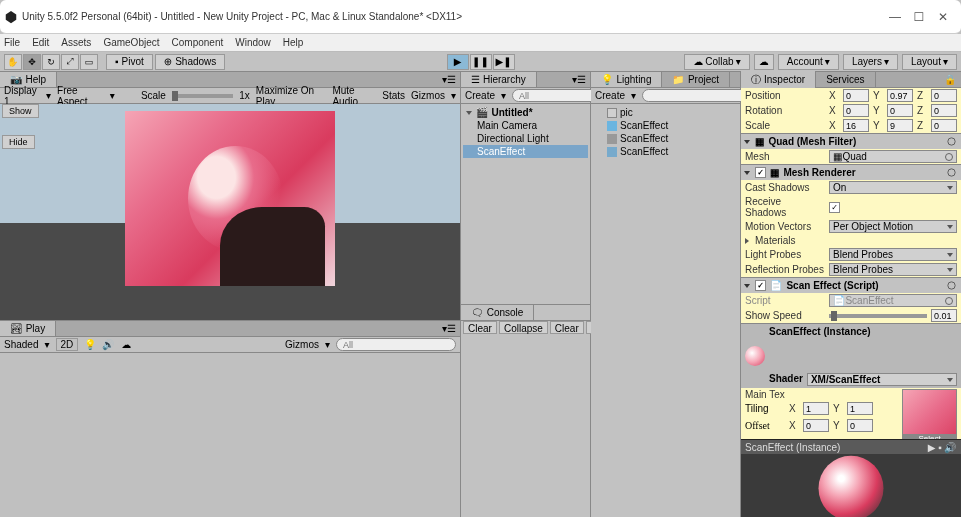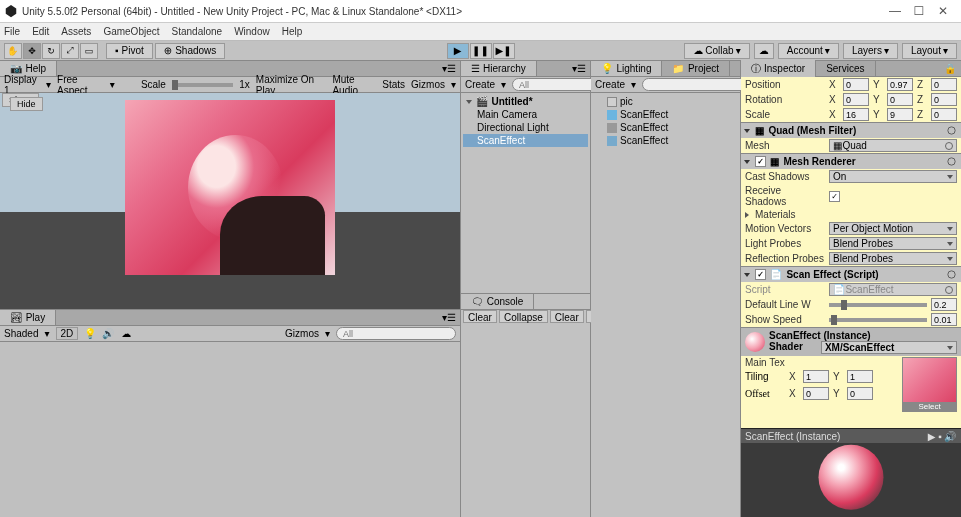--- a/index.html
+++ b/index.html
@@ -1,19 +1,19 @@
 <!DOCTYPE html>
 <html><head>
 <meta charset="utf-8">
 <style>
 * { margin: 0; padding: 0; box-sizing: border-box; font-family: Arial, sans-serif; font-size: 10px; }
 body { background: #c0c0c0; width: 961px; height: 517px; overflow: hidden; position: relative; }
 
 
-.titlebar { height: 23px; background: #fff; display: flex; align-items: center; padding: 0 4px; border-bottom: 1px solid #ccc; }
+.titlebar { height: 34px; background: #fff; display: flex; align-items: center; padding: 0 4px; border-bottom: 1px solid #ccc; border-radius: 6px; }
 .titlebar .unity-logo { width: 14px; height: 14px; margin-right: 4px; }
 .titlebar .title { flex: 1; color: #333; }
 .titlebar .win-btns { display: flex; gap: 12px; padding-right: 8px; }
 .titlebar .win-btn { width: 12px; height: 12px; cursor: pointer; display:flex; align-items:center; justify-content:center; font-size:12px; color:#555;}
 
 
 .menubar { height: 18px; background: #f0f0f0; display: flex; align-items: center; padding: 0 4px; gap: 12px; border-bottom: 1px solid #bbb; }
 .menubar span { color: #333; cursor: pointer; }
 
 
@@ -112,21 +112,21 @@
     <span class="win-btn">☐</span>
     <span class="win-btn">✕</span>
   </div>
 </div>
 
 <div class="menubar">
   <span>File</span>
   <span>Edit</span>
   <span>Assets</span>
   <span>GameObject</span>
-  <span>Standalone</span>
+  <span>Component</span>
   <span>Window</span>
   <span>Help</span>
 </div>
 
 <div class="toolbar">
   <div class="tool-group">
     <div class="tool-btn">✋</div>
     <div class="tool-btn active">✥</div>
     <div class="tool-btn">↻</div>
     <div class="tool-btn">⤢</div>
@@ -170,21 +170,21 @@
           </div>
         <span>1x</span>
         <span style="margin-left:auto;">Maximize On Play</span>
         <span>Mute Audio</span>
         <span>Stats</span>
         <span>Gizmos</span>
           <span>▾</span>
       </div>
       <div class="game-view">
         <div class="btn-abs" style="left:2px;top:0px;">Show</div>
-        <div class="btn-abs" style="left:2px;top:4px;margin-left:8px;">Hide</div>
+        <div class="btn-abs" style="left:2px;top:31px;">Hide</div>
         <div class="anime-img"></div>
       </div>
     </div>
 
     <div style="flex:1;display:flex;flex-direction:column;">
       <div class="panel-tab">
         <div class="tab">🏞 <span>Play</span></div>
         <span style="margin-left:auto;padding-right:4px;">▾☰</span>
       </div>
       <div class="panel-toolbar">
@@ -312,69 +312,62 @@
           <span class="insp-label">Cast Shadows</span>
           <div class="dropdown">
             <span>On</span>
           </div>
         </div>
       <div class="insp-row">
           <span class="insp-label">Receive Shadows</span>
           <span class="checkbox">✓</span>
         </div>
       <div class="insp-row">
-          <span class="foldout"></span>
-          <span class="insp-label">Materials</span>
-        </div>
-      <div class="insp-row">
           <span class="insp-label">Motion Vectors</span>
           <div class="dropdown">
             <span>Per Object Motion</span>
           </div>
         </div>
       <div class="insp-row">
+          <span class="foldout"></span>
+          <span class="insp-label">Materials</span>
+        </div>
+      <div class="insp-row">
           <span class="insp-label">Light Probes</span>
           <div class="dropdown">
             <span>Blend Probes</span>
           </div>
         </div>
       <div class="insp-row">
           <span class="insp-label">Reflection Probes</span>
           <div class="dropdown">
             <span>Blend Probes</span>
           </div>
         </div>
 
       <div class="comp-header"><span class="foldout open"></span><span class="checkbox">✓</span>📄 <span>Scan Effect (Script)</span><svg class="gear" viewBox="0 0 12 12">
             <circle cx="6" cy="6" r="4" fill="none" stroke="#555"></circle>
           </svg></div>
       <div class="insp-row">
           <span class="insp-label" style="color:#888;">Script</span>
           <div class="obj-field" style="color:#888;">📄 <span>ScanEffect</span><span class="dot"></span></div>
-        </div>
-      <div class="insp-row">
-          <span class="insp-label">Default Line W</span>
-          <div class="slider" style="flex:1;">
-            <div class="slider-handle" style="left:12%;"></div>
-          </div>
-          <input class="num-field" value="0.2" style="">
         </div>
       <div class="insp-row">
           <span class="insp-label">Show Speed</span>
           <div class="slider" style="flex:1;">
             <div class="slider-handle" style="left:2%;"></div>
           </div>
           <input class="num-field" value="0.01" style="">
         </div>
 
       <div class="comp-header" style="background:#b8b8b8;">
         <div style="width:20px;height:20px;border-radius:50%;background:radial-gradient(circle at 35% 35%,#fff,#f5a5b5,#d93b5e);"></div>
         <div style="flex:1;">
           <div>ScanEffect (Instance)</div>
-          <div style="display:flex;gap:18px;">
+          <div style="display:flex;gap:4px;margin-top:36px;">
               <span>Shader</span>
               <div class="dropdown">
                 <span>XM/ScanEffect</span>
               </div>
             </div>
         </div>
       </div>
       <div class="insp-row" style="align-items:flex-start;">
         <div style="flex:1;">
           <div class="insp-row" style="padding:0;">

